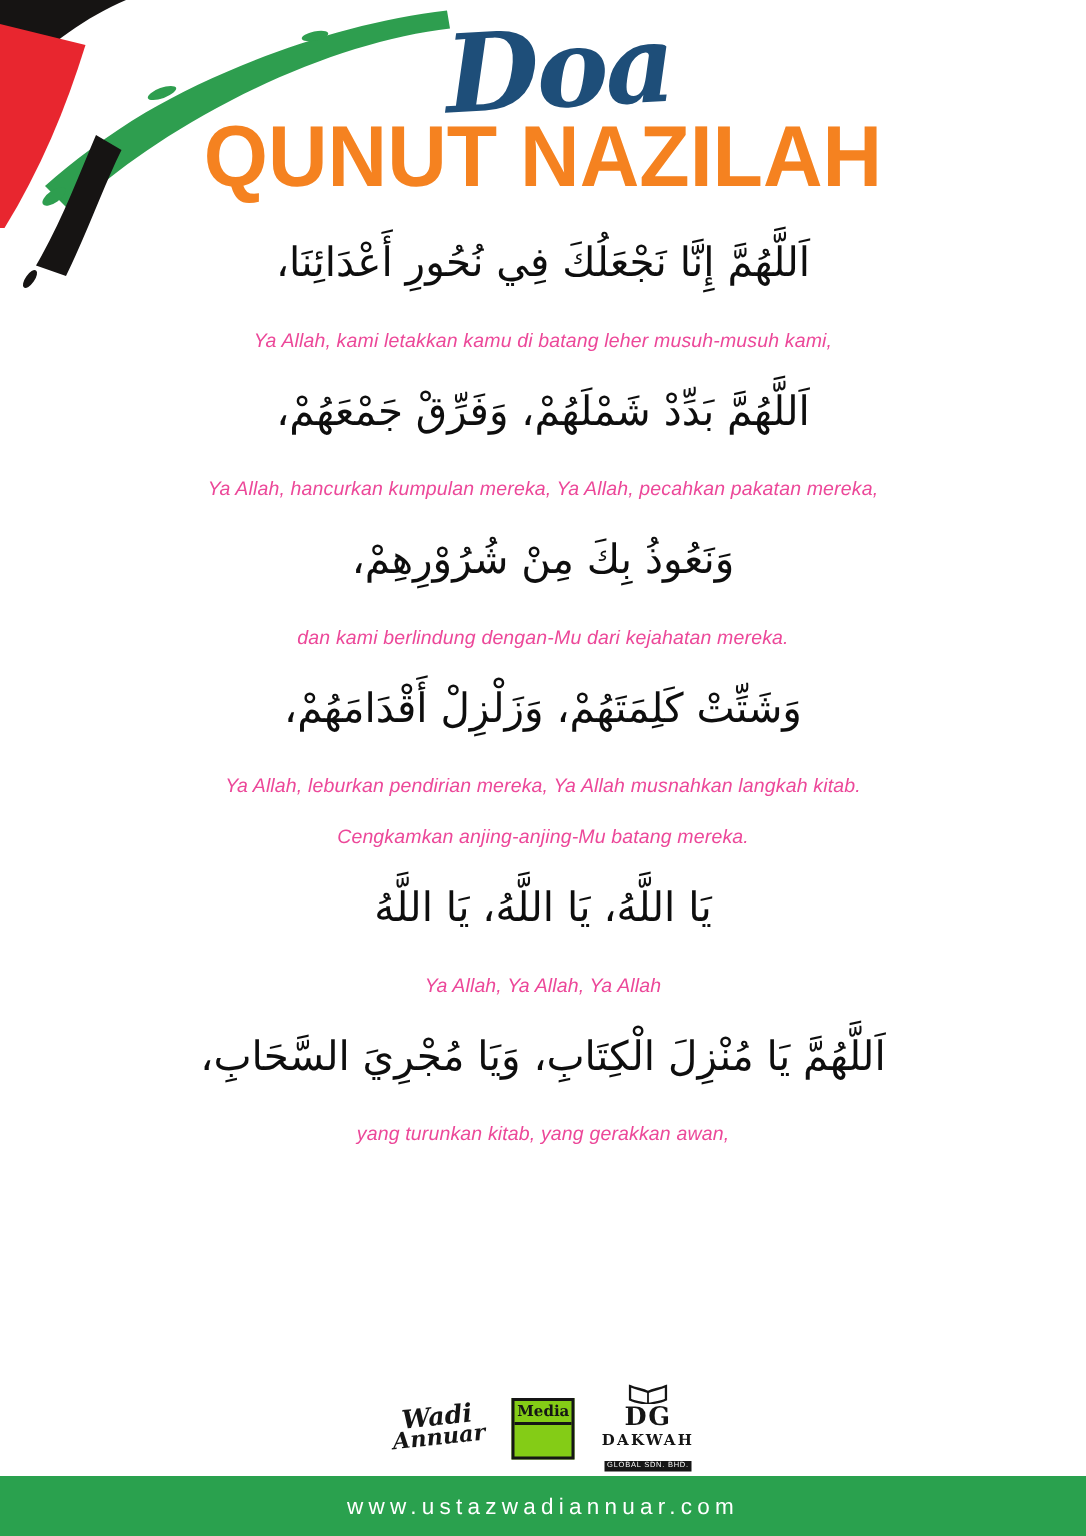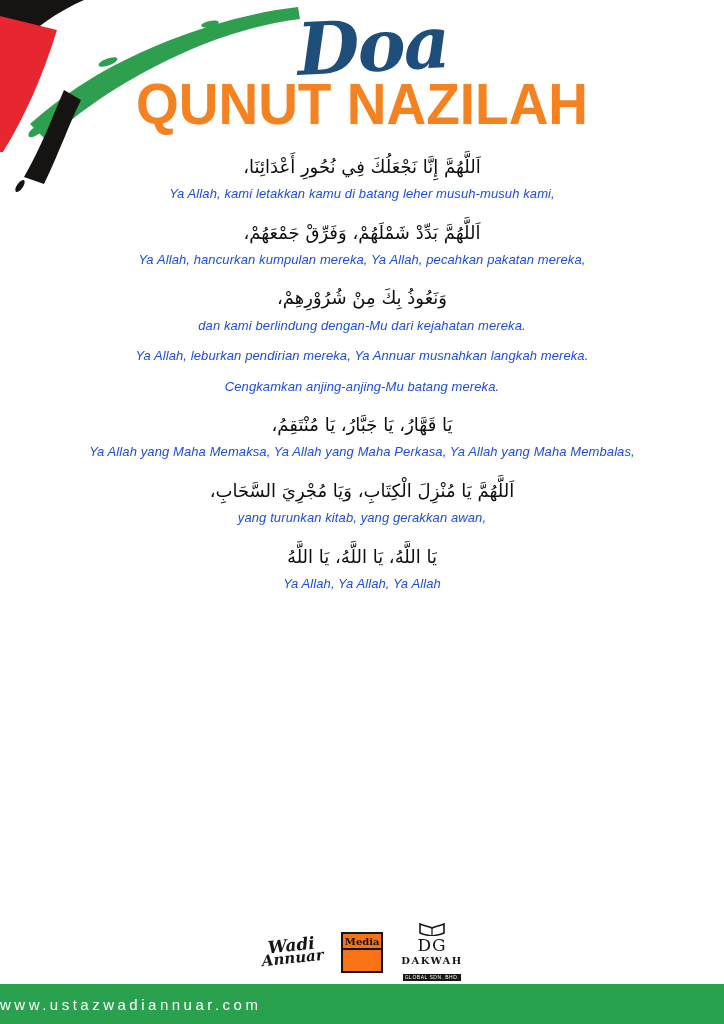--- a/index.html
+++ b/index.html
@@ -25,66 +25,66 @@
     white-space:nowrap;
   }
   
   .verses{
     position:absolute;top:150px;left:30px;right:30px;text-align:center;z-index:2;
   }
   .verse{margin-bottom:13px;}
   .arabic{
     font-family:"DejaVu Sans",sans-serif;
     direction:rtl;unicode-bidi:embed;
-    font-size:18px;line-height:1.9;color:#0e0e0e;
+    font-size:27px;line-height:1.9;color:#0e0e0e;
     white-space:nowrap;
   }
   .translation{
-    font-size:13px;font-style:italic;color:#1d4ed8;line-height:1.35;
-    letter-spacing:.1px;margin-top:1px;
+    font-size:13px;font-style:italic;color:#ec4899;line-height:1.35;
+    letter-spacing:.1px;margin-top:17px;
   }
   
   .logos{
     position:absolute;top:926px;left:0;right:0;height:52px;z-index:2;
     display:flex;justify-content:center;align-items:center;gap:18px;
   }
   .logo-wadi{
     font-family:"DejaVu Serif",serif;font-style:italic;font-weight:bold;
     color:#151515;text-align:center;transform:rotate(-6deg);line-height:.85;
   }
   .logo-wadi .l1{font-size:17px;}
   .logo-wadi .l2{font-size:15px;}
   .logo-uwa{
-    width:38px;border:2px solid #151515;background:#f97316;text-align:center;
+    width:38px;border:2px solid #151515;background:#84cc16;text-align:center;
   }
   .logo-uwa .media{
     font-family:"DejaVu Serif",serif;font-weight:bold;font-size:10px;
     color:#151515;padding:2px 0 1px;border-bottom:2px solid #151515;
   }
   .logo-uwa .uwa{
     background:#151515;color:#fff;font-weight:bold;font-size:12px;
     letter-spacing:1px;padding:3px 0 4px;margin-left:48px;
   }
   .logo-dakwah{text-align:center;color:#151515;line-height:1;}
   .logo-dakwah .dg{
-    font-family:"DejaVu Serif",serif;font-weight:normal;font-size:17px;letter-spacing:1px;text-align:center;
+    font-family:"DejaVu Serif",serif;font-weight:bold;font-size:17px;letter-spacing:1px;text-align:center;
   }
   .logo-dakwah .book{display:block;margin:0 auto 1px;}
   .logo-dakwah .name{
     font-family:"DejaVu Serif",serif;font-weight:bold;font-size:10px;letter-spacing:1.5px;margin-top:2px;
   }
   .logo-dakwah .sub{
     background:#151515;color:#fff;font-size:5px;letter-spacing:.5px;
     padding:1px 2px;margin-top:1px;display:inline-block;
   }
   
   .footer-bar{
     position:absolute;left:0;right:0;bottom:0;height:40px;z-index:2;
     background:#2aa14e;color:#ffffff;
-    display:flex;align-items:center;justify-content:flex-start;
+    display:flex;align-items:center;justify-content:center;
     font-size:15px;letter-spacing:3.5px;
   }
 </style>
 </head>
 <body>
 
 <svg class="flag-art" viewBox="0 0 320 200" xmlns="http://www.w3.org/2000/svg" aria-hidden="true">
 
   <path fill="#161413" d="M0,0 L84,0 C58,11 32,30 14,49 L0,64 Z"></path>
 
@@ -116,36 +116,33 @@
   </section>
   <section class="verse">
     <div class="arabic">اَللَّهُمَّ بَدِّدْ شَمْلَهُمْ، وَفَرِّقْ جَمْعَهُمْ،</div>
     <div class="translation">Ya Allah, hancurkan kumpulan mereka, Ya Allah, pecahkan pakatan mereka,</div>
   </section>
   <section class="verse">
     <div class="arabic">وَنَعُوذُ بِكَ مِنْ شُرُوْرِهِمْ،</div>
     <div class="translation">dan kami berlindung dengan-Mu dari kejahatan mereka.</div>
   </section>
   <section class="verse">
-    <div class="translation">Ya Allah, leburkan pendirian mereka, Ya Annuar musnahkan langkah mereka.</div>
+    <div class="arabic">وَشَتِّتْ كَلِمَتَهُمْ، وَزَلْزِلْ أَقْدَامَهُمْ،</div>
+    <div class="translation">Ya Allah, leburkan pendirian mereka, Ya Allah musnahkan langkah kitab.</div>
   </section>
   <section class="verse">
     <div class="translation">Cengkamkan anjing-anjing-Mu batang mereka.</div>
   </section>
   <section class="verse">
-    <div class="arabic">يَا قَهَّارُ، يَا جَبَّارُ، يَا مُنْتَقِمُ،</div>
-    <div class="translation">Ya Allah yang Maha Memaksa, Ya Allah yang Maha Perkasa, Ya Allah yang Maha Membalas,</div>
+    <div class="arabic">يَا اللَّهُ، يَا اللَّهُ، يَا اللَّهُ</div>
+    <div class="translation">Ya Allah, Ya Allah, Ya Allah</div>
   </section>
   <section class="verse">
     <div class="arabic">اَللَّهُمَّ يَا مُنْزِلَ الْكِتَابِ، وَيَا مُجْرِيَ السَّحَابِ،</div>
     <div class="translation">yang turunkan kitab, yang gerakkan awan,</div>
-  </section>
-  <section class="verse">
-    <div class="arabic">يَا اللَّهُ، يَا اللَّهُ، يَا اللَّهُ</div>
-    <div class="translation">Ya Allah, Ya Allah, Ya Allah</div>
   </section>
   <section class="verse">
   </section>
 </main>
 
 <div class="logos">
   <div class="logo-wadi">
     <div class="l1">Wadi</div>
     <div class="l2">Annuar</div>
   </div>

